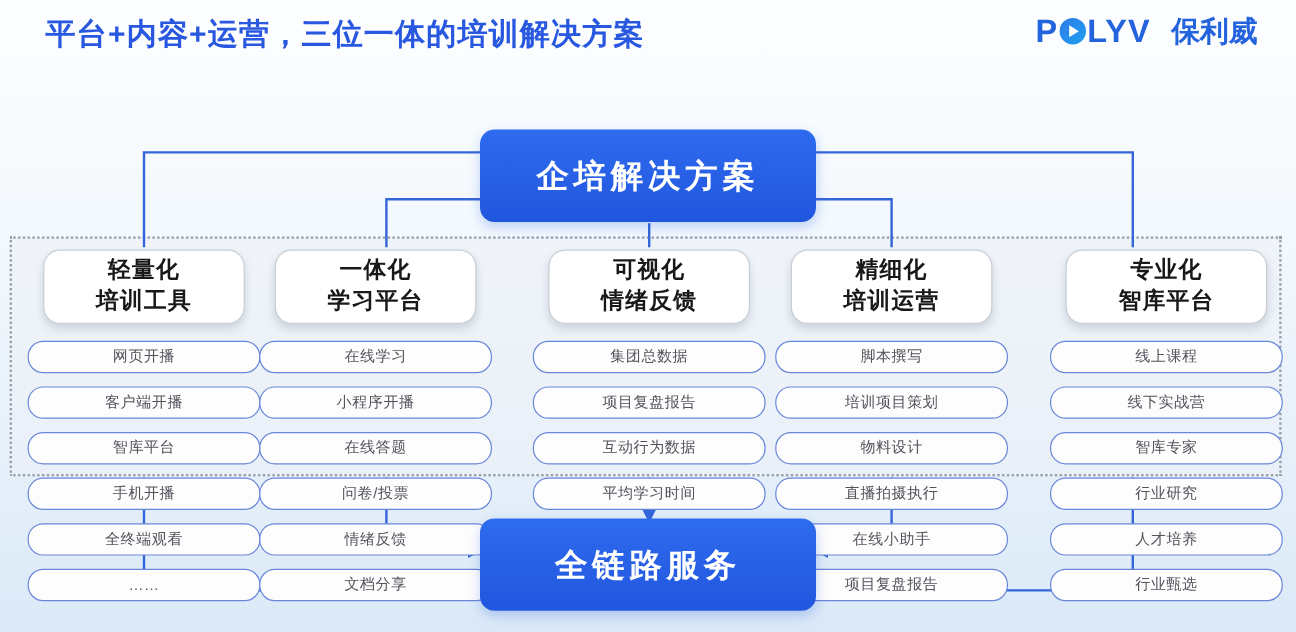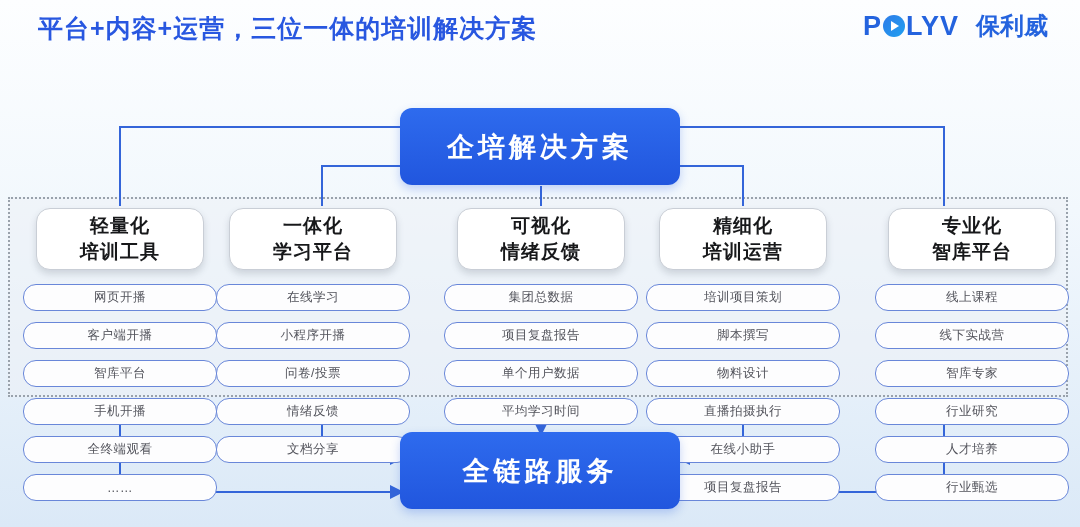--- a/index.html
+++ b/index.html
@@ -120,48 +120,49 @@
   </div>
 
   <div class="col" style="left:213px">
     <div class="head">
       <div>一体化</div>
       <div>学习平台</div>
     </div>
     <div class="items">
       <div class="pill">在线学习</div>
       <div class="pill">小程序开播</div>
+      <div class="pill">在线答题</div>
       <div class="pill">问卷/投票</div>
       <div class="pill">情绪反馈</div>
       <div class="pill">文档分享</div>
     </div>
   </div>
 
   <div class="col" style="left:441px">
     <div class="head">
       <div>可视化</div>
       <div>情绪反馈</div>
     </div>
     <div class="items">
       <div class="pill">集团总数据</div>
       <div class="pill">项目复盘报告</div>
-      <div class="pill">单个用户数据</div>
+      <div class="pill">互动行为数据</div>
       <div class="pill">平均学习时间</div>
       <div class="pill">……</div>
     </div>
   </div>
 
   <div class="col" style="left:643px">
     <div class="head">
       <div>精细化</div>
       <div>培训运营</div>
     </div>
     <div class="items">
+      <div class="pill">脚本撰写</div>
       <div class="pill">培训项目策划</div>
-      <div class="pill">脚本撰写</div>
       <div class="pill">物料设计</div>
       <div class="pill">直播拍摄执行</div>
       <div class="pill">在线小助手</div>
       <div class="pill">项目复盘报告</div>
     </div>
   </div>
 
   <div class="col" style="left:872px">
     <div class="head">
       <div>专业化</div>

